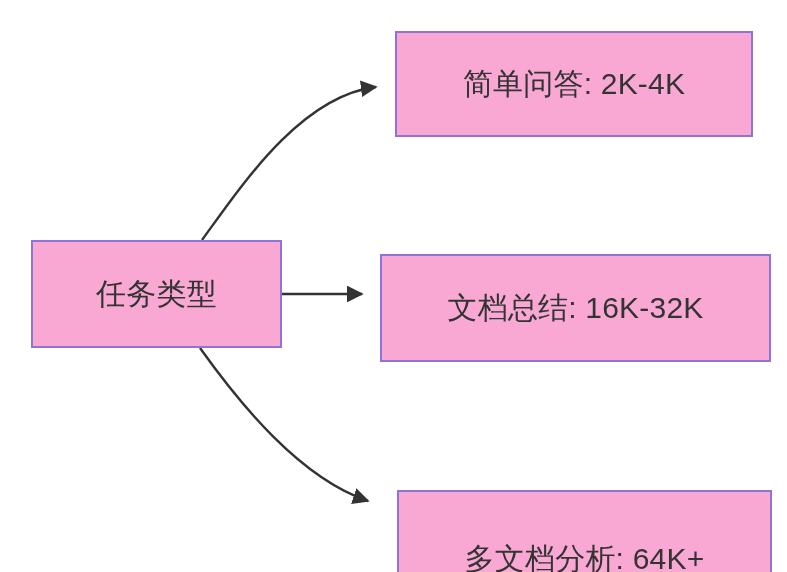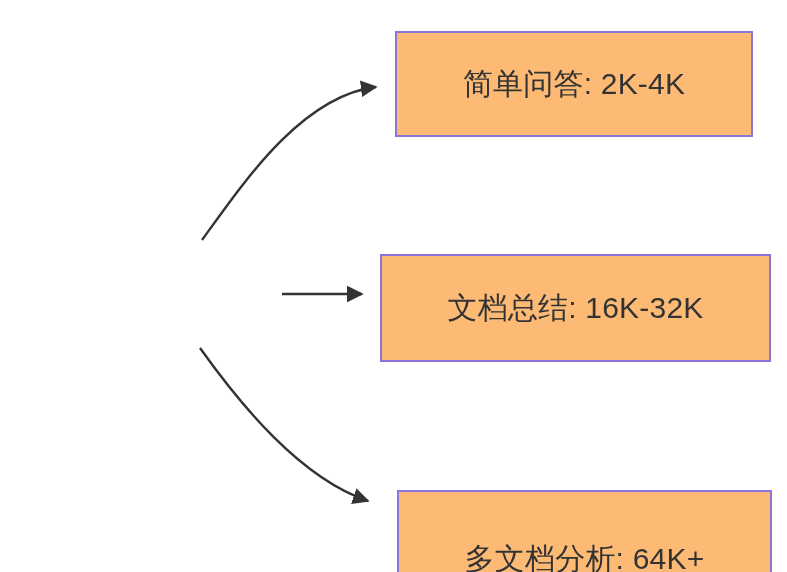--- a/index.html
+++ b/index.html
@@ -19,21 +19,21 @@
     position: absolute;
     left: 0;
     top: 0;
     width: 787px;
     height: 572px;
     pointer-events: none;
   }
   .node {
     position: absolute;
     box-sizing: border-box;
-    background: #fdba74;
+    background: #f9a8d4;
     border: 2px solid #8f73d8;
     display: flex;
     align-items: center;
     justify-content: center;
     color: #333333;
     font-size: 30px;
     line-height: 1.2;
     white-space: nowrap;
     letter-spacing: 0.2px;
   }
@@ -55,20 +55,23 @@
       </marker>
     </defs>
 
     <path d="M 202 240 C 240 188 300 96 376 87" fill="none" stroke="#333333" stroke-width="2.4" marker-end="url(#arrowhead)"></path>
 
     <path d="M 282 294 L 362 294" fill="none" stroke="#333333" stroke-width="2.4" marker-end="url(#arrowhead)"></path>
 
     <path d="M 200 348 C 240 404 300 478 368 501" fill="none" stroke="#333333" stroke-width="2.4" marker-end="url(#arrowhead)"></path>
   </svg>
 
+  <div class="node" id="node-source">
+    <span class="node-label">任务类型</span>
+  </div>
 
   <div class="node" id="node-simple">
     <span class="node-label">简单问答: 2K-4K</span>
   </div>
 
   <div class="node" id="node-doc">
     <span class="node-label">文档总结: 16K-32K</span>
   </div>
 
   <div class="node" id="node-multi">

